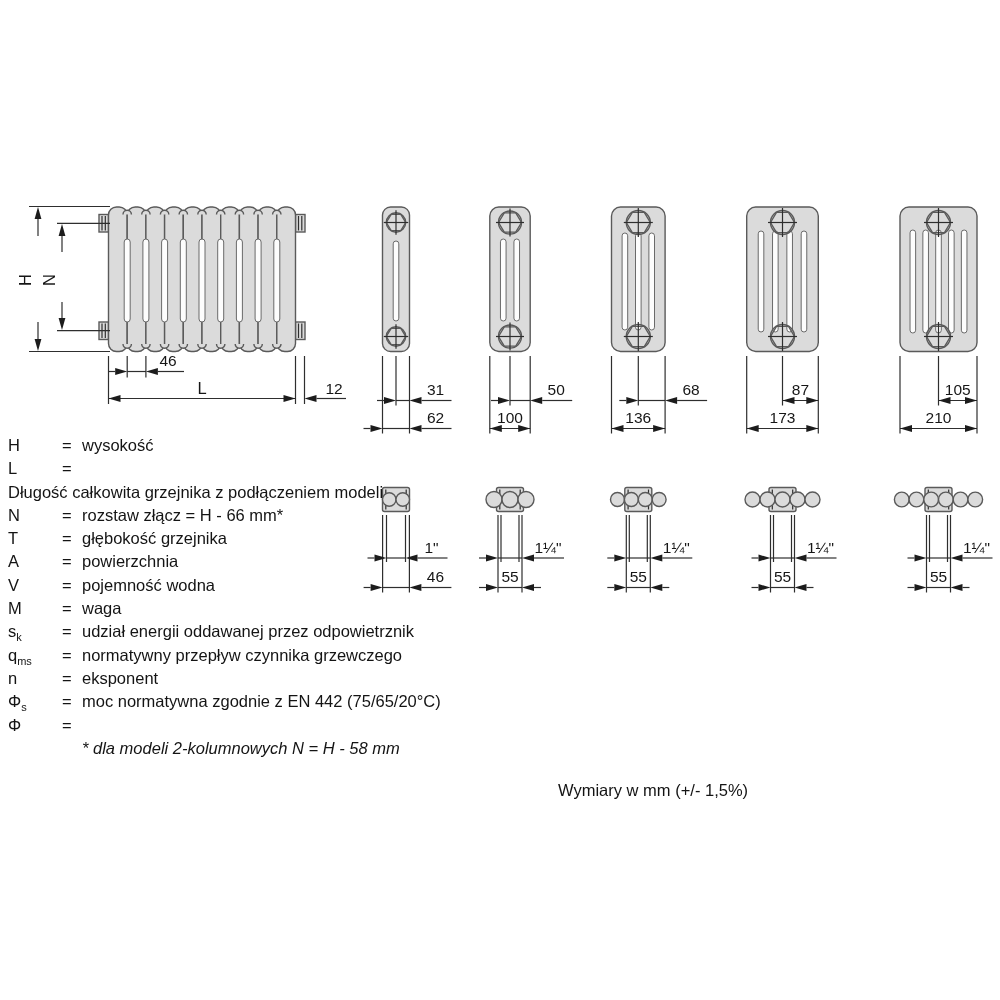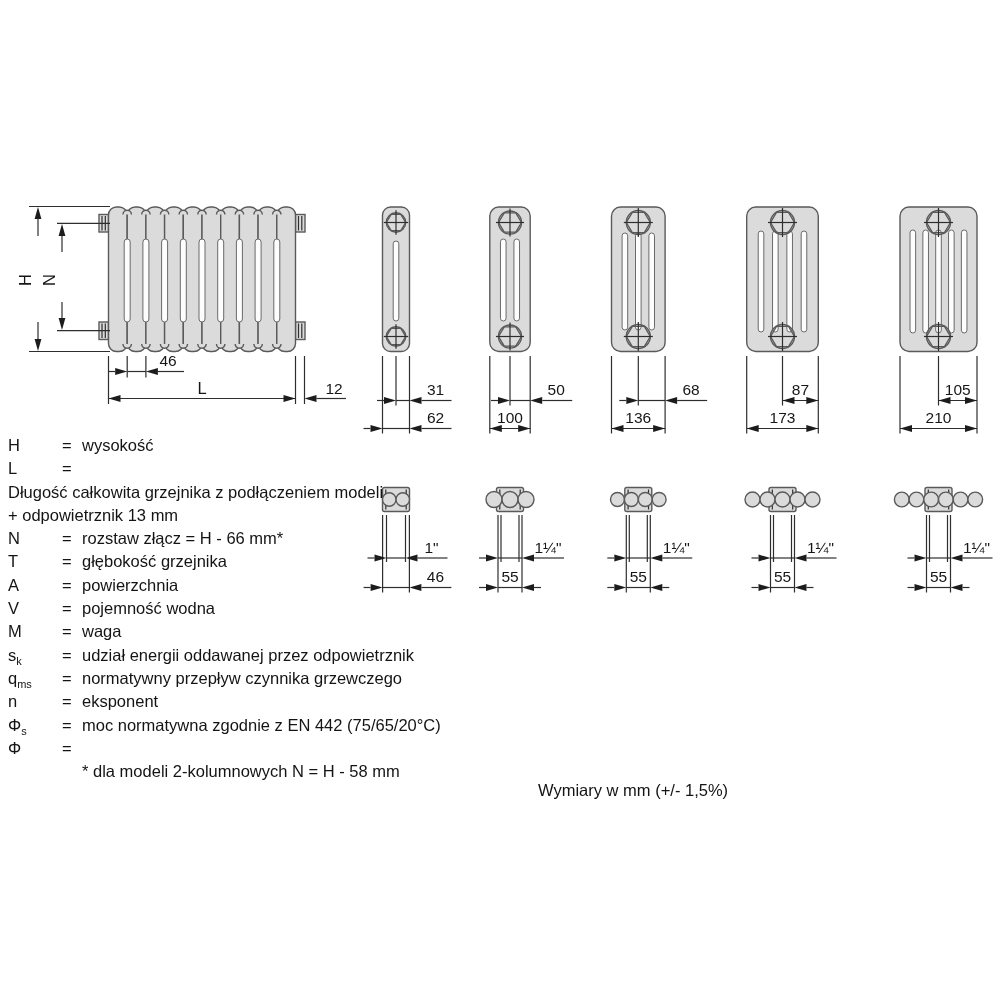--- a/index.html
+++ b/index.html
@@ -11,23 +11,23 @@
   .axtx{font-size:16.5px;}
   .ln{stroke:#2e2e2e;stroke-width:1.2;fill:none;}
   .bd{stroke:#5a5a5a;stroke-width:1.4;}
   .arr{fill:#1c1c1c;stroke:none;}
   .legend{position:absolute;left:8px;top:434px;width:470px;font-size:16.5px;line-height:23.3px;color:#141414;}
   .lrow{display:flex;white-space:nowrap;}
   .lsym{width:54px;flex:0 0 auto;}
   .leq{width:20px;flex:0 0 auto;}
   .ldesc{flex:0 0 auto;}
   .lrow.inline .lsym{width:auto;margin-right:7px;}
-  .lrow.indent{padding-left:74px;}
+  .lrow.indent{padding-left:74px;font-style:italic;}
   sub.lsub{font-size:11px;line-height:0;}
-  .note{position:absolute;left:538px;top:781px;font-size:16.5px;color:#141414;}
+  .note{position:absolute;left:558px;top:781px;font-size:16.5px;color:#141414;}
 </style>
 </head>
 <body>
 
 <div class="stage">
 
   <svg class="diagram" width="1000" height="1000" viewBox="0 0 1000 1000">
 
     <g id="gFront">
       <g id="gFrontBody">
@@ -394,23 +394,20 @@
       <span class="leq">=</span>
       <span class="ldesc">wysokość</span>
     </div>
     <div class="lrow">
       <span class="lsym"><span>L</span><sub class="lsub"></sub></span>
       <span class="leq">=</span>
     </div>
     <div class="lrow plain">
       <span class="ldesc">Długość całkowita grzejnika z podłączeniem modeli</span>
     </div>
-    <div class="lrow plain">
-      <span class="ldesc">+ odpowietrznik 13 mm</span>
-    </div>
     <div class="lrow">
       <span class="lsym"><span>N</span><sub class="lsub"></sub></span>
       <span class="leq">=</span>
       <span class="ldesc">rozstaw złącz = H - 66 mm*</span>
     </div>
     <div class="lrow">
       <span class="lsym"><span>T</span><sub class="lsub"></sub></span>
       <span class="leq">=</span>
       <span class="ldesc">głębokość grzejnika</span>
     </div>

